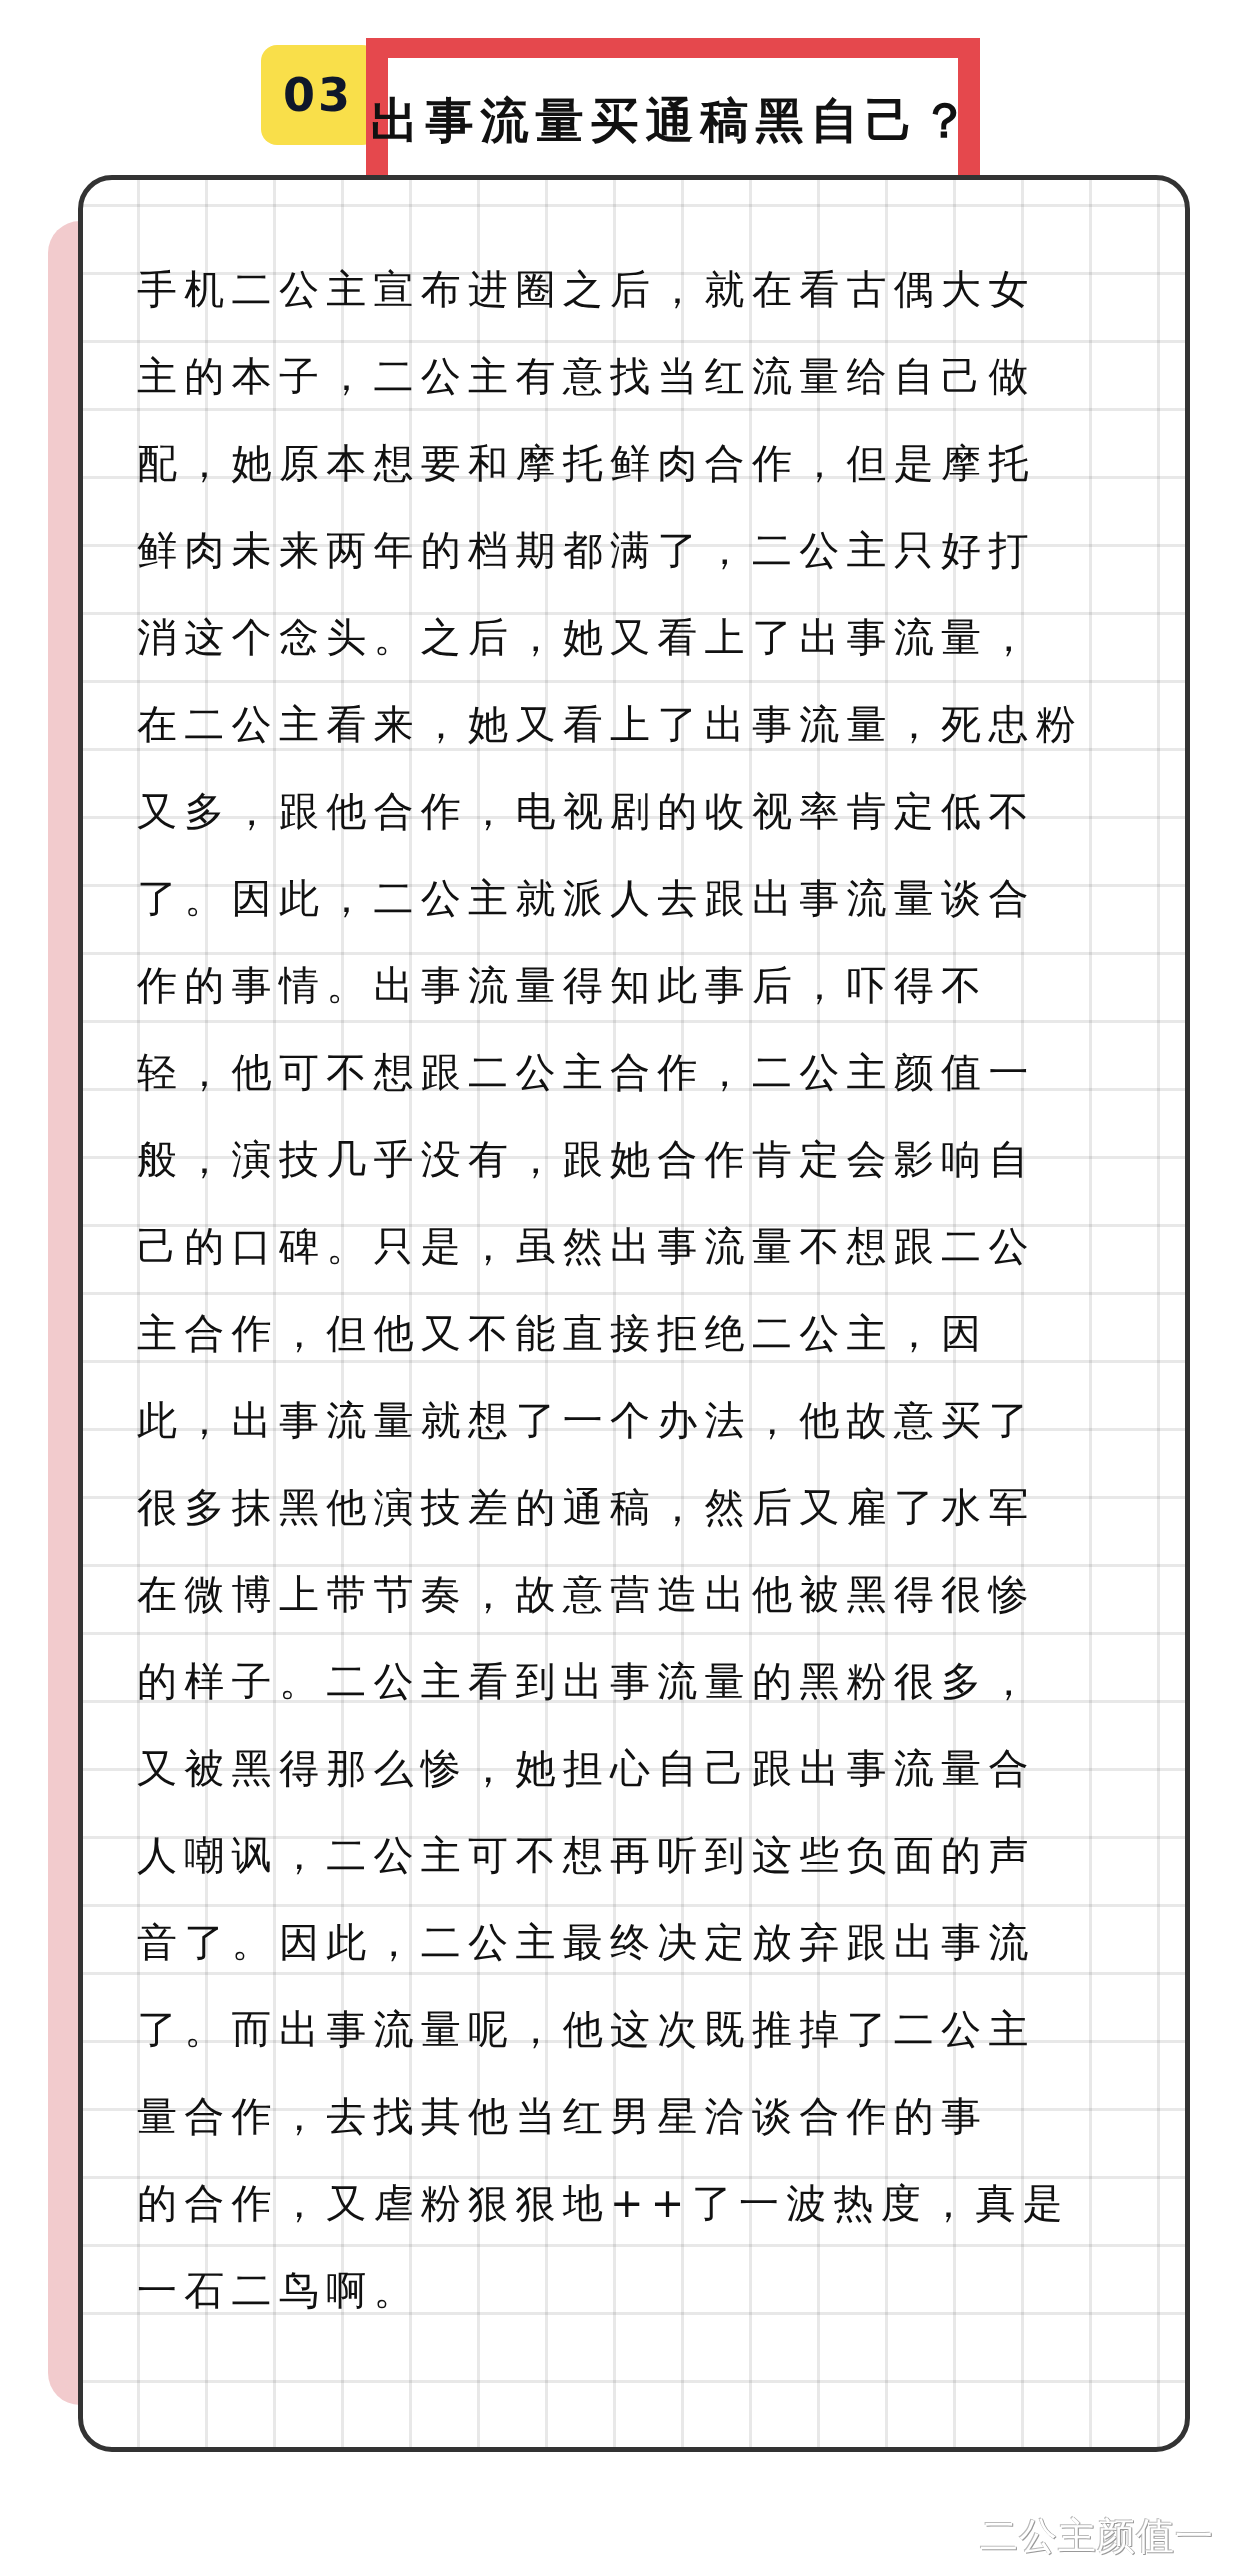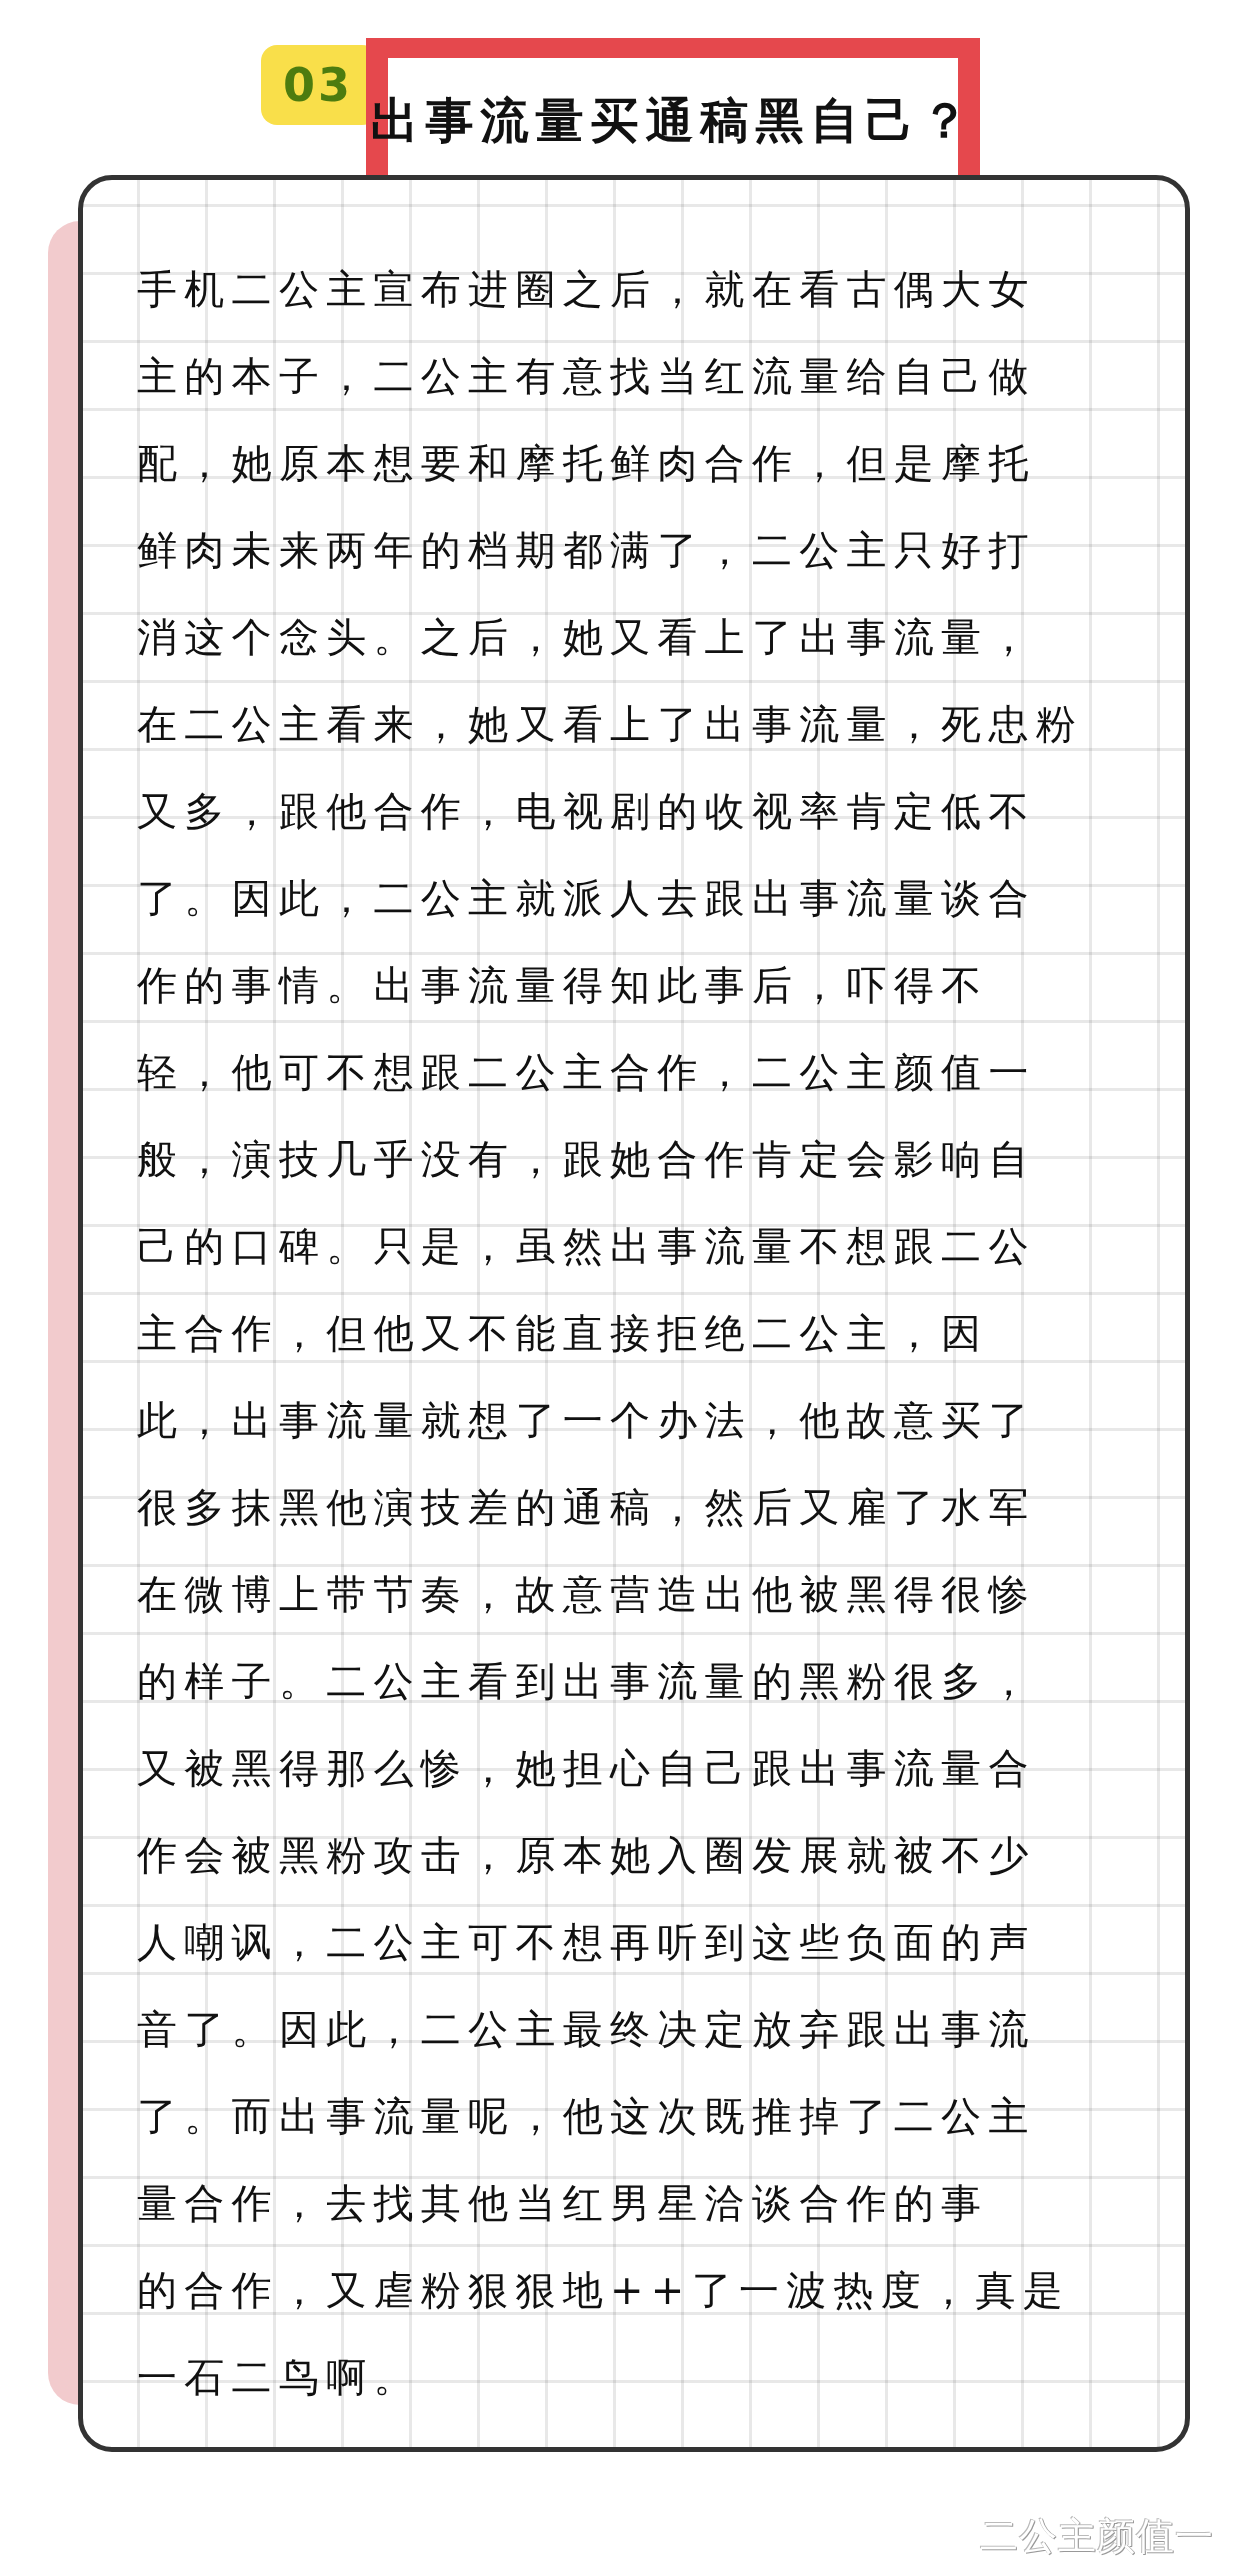--- a/index.html
+++ b/index.html
@@ -12,31 +12,31 @@
       height: 2576px;
       position: relative;
       overflow: hidden;
       font-family: "DejaVu Sans", "Liberation Sans", sans-serif;
     }
     .badge {
       position: absolute;
       left: 261px;
       top: 45px;
       width: 117px;
-      height: 80px;
+      height: 100px;
       background: #F9DF4A;
       border-radius: 16px;
       display: flex;
       align-items: center;
       justify-content: flex-start;
       box-sizing: border-box;
       padding-left: 22px;
       font-weight: bold;
       font-size: 46px;
-      color: #4d7c0f;
+      color: #0f172a;
       letter-spacing: 3px;
     }
     .title-frame {
       position: absolute;
       left: 366px;
       top: 38px;
       width: 614px;
       height: 154px;
       background: #E5484D;
       box-sizing: border-box;
@@ -136,21 +136,20 @@
     <span class="body-line">作的事情。出事流量得知此事后，吓得不</span>
     <span class="body-line">轻，他可不想跟二公主合作，二公主颜值一</span>
     <span class="body-line">般，演技几乎没有，跟她合作肯定会影响自</span>
     <span class="body-line">己的口碑。只是，虽然出事流量不想跟二公</span>
     <span class="body-line">主合作，但他又不能直接拒绝二公主，因</span>
     <span class="body-line">此，出事流量就想了一个办法，他故意买了</span>
     <span class="body-line">很多抹黑他演技差的通稿，然后又雇了水军</span>
     <span class="body-line">在微博上带节奏，故意营造出他被黑得很惨</span>
     <span class="body-line">的样子。二公主看到出事流量的黑粉很多，</span>
     <span class="body-line">又被黑得那么惨，她担心自己跟出事流量合</span>
-    <span class="body-line">作会被黑粉攻击，原本她入圈发展就被不少</span>
     <span class="body-line">人嘲讽，二公主可不想再听到这些负面的声</span>
     <span class="body-line">音了。因此，二公主最终决定放弃跟出事流</span>
     <span class="body-line">了。而出事流量呢，他这次既推掉了二公主</span>
     <span class="body-line">量合作，去找其他当红男星洽谈合作的事</span>
     <span class="body-line">的合作，又虐粉狠狠地++了一波热度，真是</span>
     <span class="body-line">一石二鸟啊。</span>
   </div>
 </div>
 
 <div class="watermark">二公主颜值一</div>

